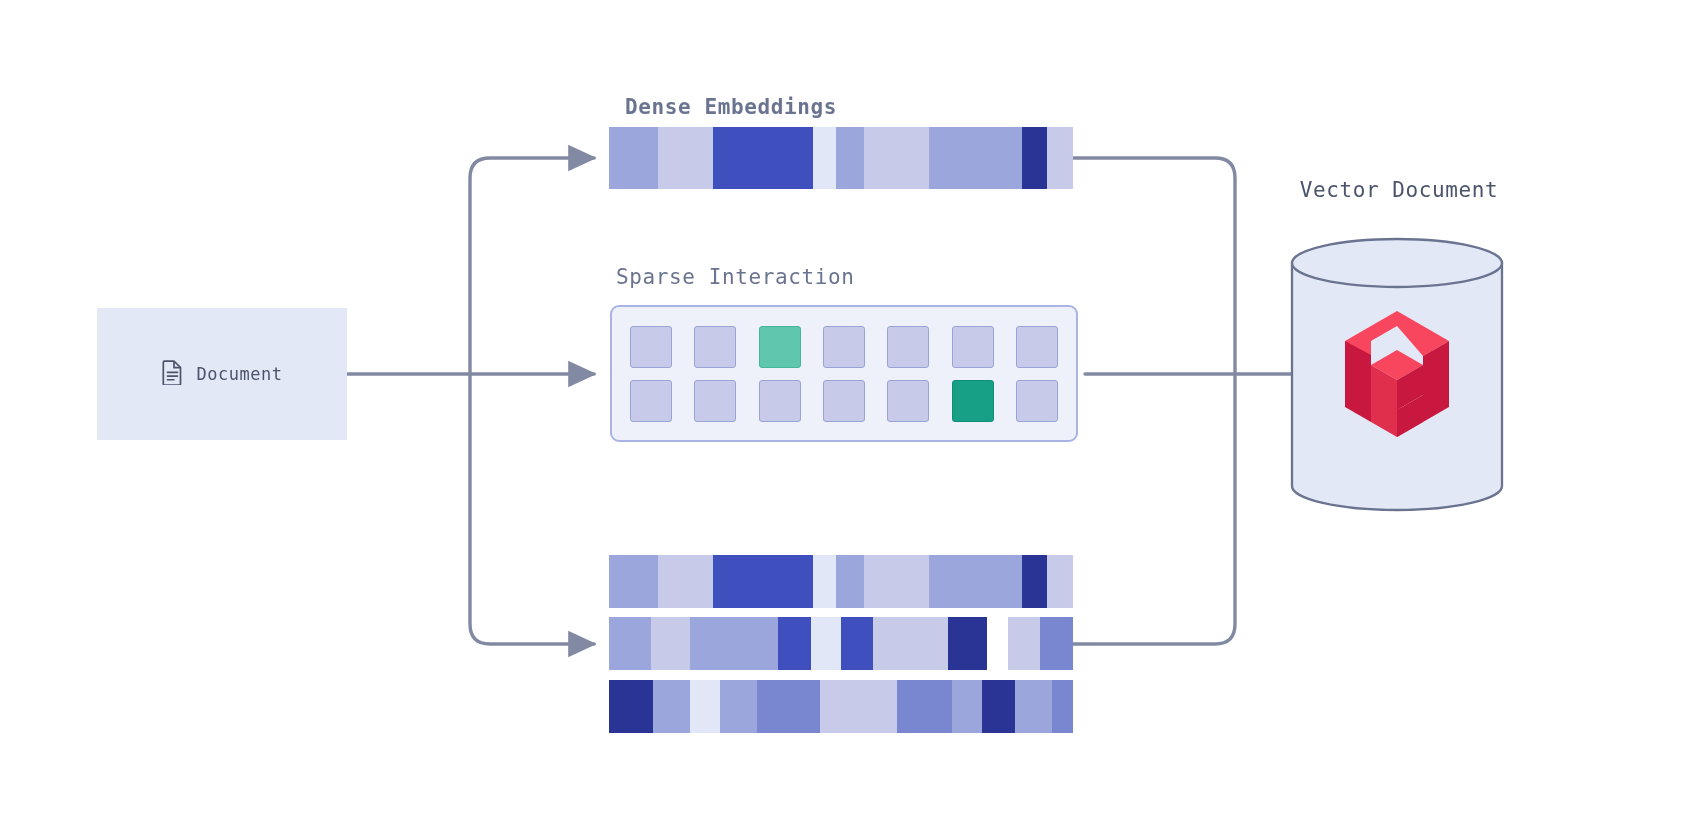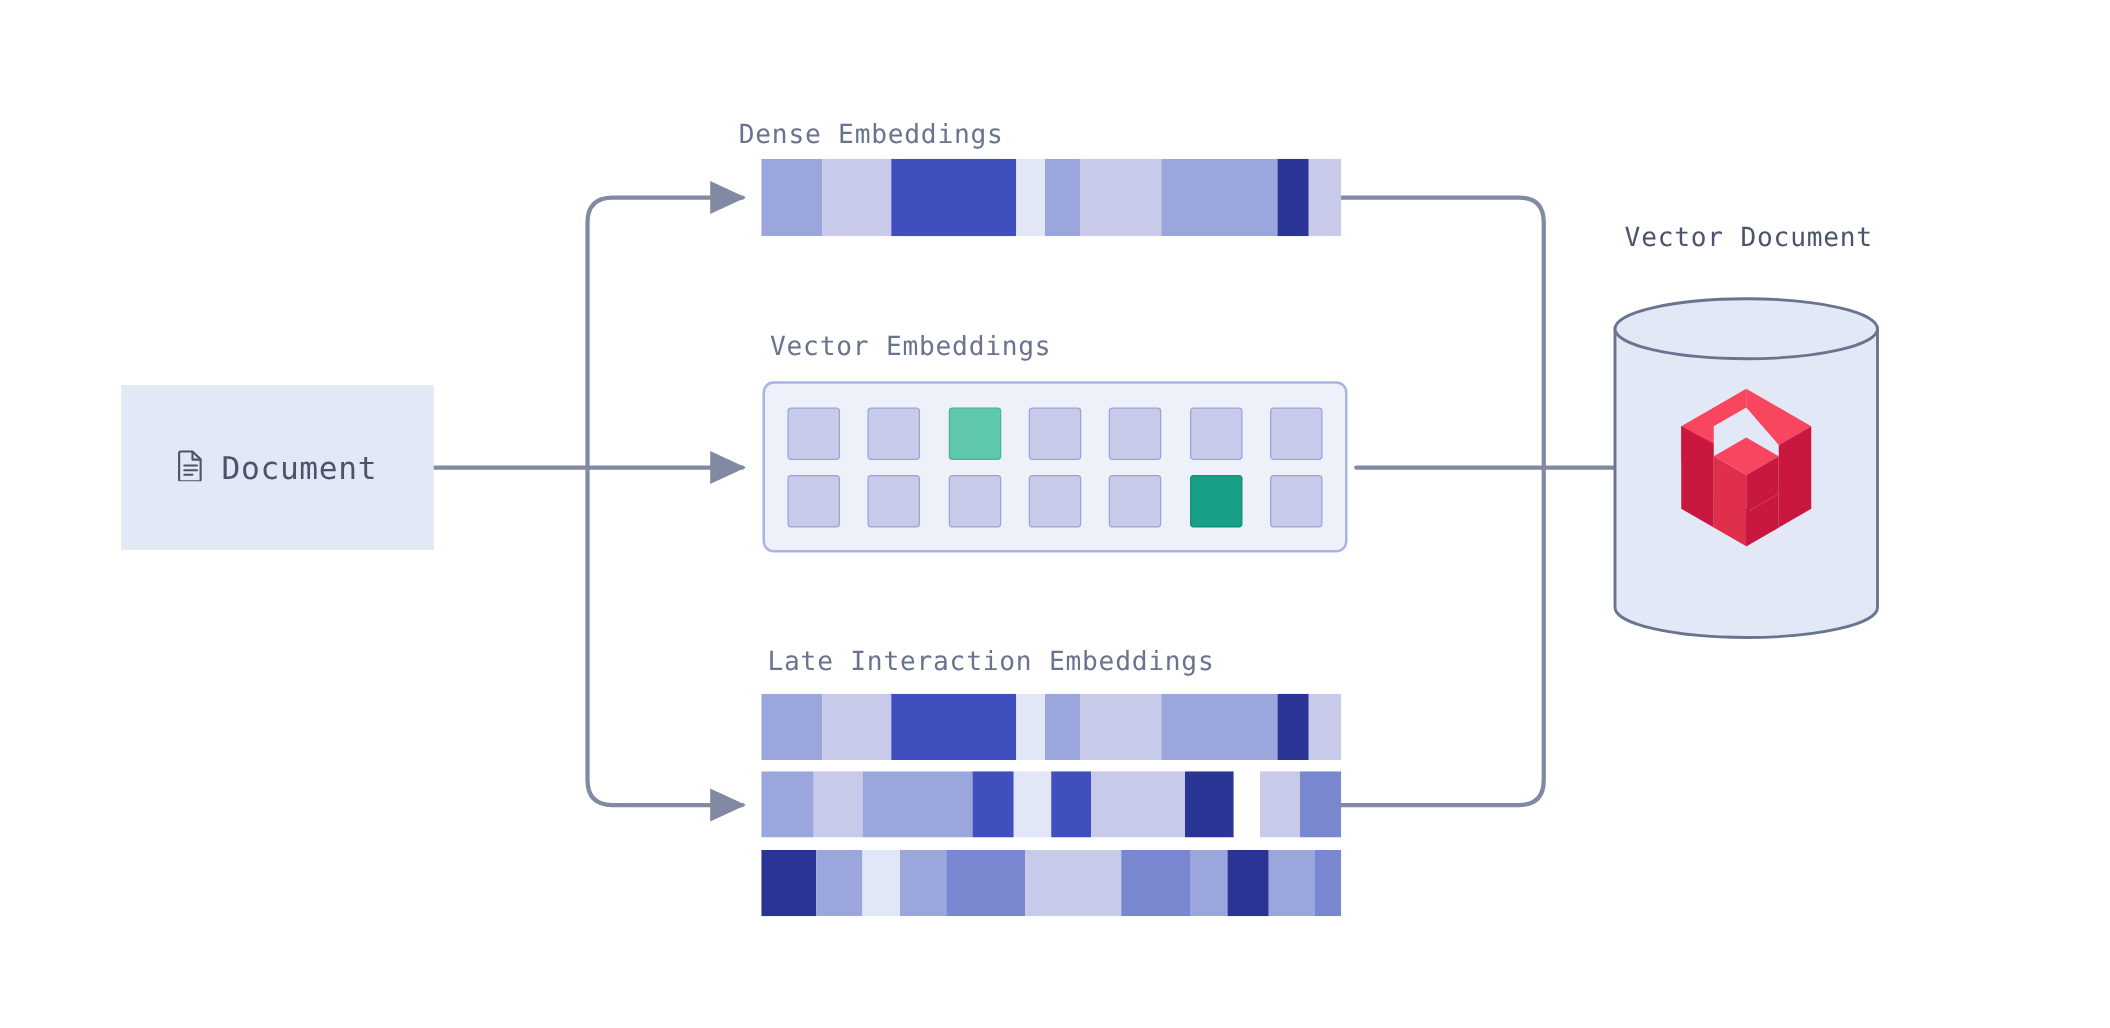--- a/index.html
+++ b/index.html
@@ -38,35 +38,35 @@
     width: 250px;
     height: 132px;
     background: #e2e8f5;
     display: flex;
     align-items: center;
     justify-content: center;
     gap: 14px;
   }
   .doc-icon { display: block; }
   .doc-label {
-    font-size: 25px;
+    font-size: 17px;
     color: #4b546b;
     letter-spacing: 0.5px;
     white-space: nowrap;
   }
 
   
   .sec-title {
     position: absolute;
     font-size: 21px;
     color: #6a7490;
     letter-spacing: 0.6px;
     white-space: nowrap;
   }
-  #title-dense  { left: 591px; top: 95px;  }
+  #title-dense  { left: 625px; top: 95px; font-weight: bold;  }
   #title-sparse { left: 616px; top: 265px; }
   #title-late   { left: 614px; top: 517px; }
 
   
   .strip {
     position: absolute;
     display: flex;
     overflow: hidden;
   }
   .strip > span { display: block; height: 100%; }
@@ -197,21 +197,21 @@
       <span style="width: 12%; background: rgb(199, 203, 233);"></span>
       <span style="width: 21.5%; background: rgb(63, 79, 189);"></span>
       <span style="width: 5%; background: rgb(226, 231, 247);"></span>
       <span style="width: 6%; background: rgb(155, 167, 220);"></span>
       <span style="width: 14%; background: rgb(199, 203, 233);"></span>
       <span style="width: 20%; background: rgb(155, 167, 220);"></span>
       <span style="width: 5.5%; background: rgb(42, 52, 148);"></span>
       <span style="width: 5.5%; background: rgb(199, 203, 233);"></span>
     </div>
 
-  <div class="sec-title" id="title-sparse">Vector Embeddings</div>
+  <div class="sec-title" id="title-sparse">Sparse Interaction</div>
   <div id="sparse-panel">
     <div class="sparse-row">
         <div class="sparse-cell off"></div>
         <div class="sparse-cell off"></div>
         <div class="sparse-cell on-light"></div>
         <div class="sparse-cell off"></div>
         <div class="sparse-cell off"></div>
         <div class="sparse-cell off"></div>
         <div class="sparse-cell off"></div>
       </div>
@@ -219,21 +219,20 @@
         <div class="sparse-cell off"></div>
         <div class="sparse-cell off"></div>
         <div class="sparse-cell off"></div>
         <div class="sparse-cell off"></div>
         <div class="sparse-cell off"></div>
         <div class="sparse-cell on-dark"></div>
         <div class="sparse-cell off"></div>
       </div>
   </div>
 
-  <div class="sec-title" id="title-late">Late Interaction Embeddings</div>
   <div class="strip" id="late-strip-0">
       <span style="width: 10.5%; background: rgb(155, 167, 220);"></span>
       <span style="width: 12%; background: rgb(199, 203, 233);"></span>
       <span style="width: 21.5%; background: rgb(63, 79, 189);"></span>
       <span style="width: 5%; background: rgb(226, 231, 247);"></span>
       <span style="width: 6%; background: rgb(155, 167, 220);"></span>
       <span style="width: 14%; background: rgb(199, 203, 233);"></span>
       <span style="width: 20%; background: rgb(155, 167, 220);"></span>
       <span style="width: 5.5%; background: rgb(42, 52, 148);"></span>
       <span style="width: 5.5%; background: rgb(199, 203, 233);"></span>

